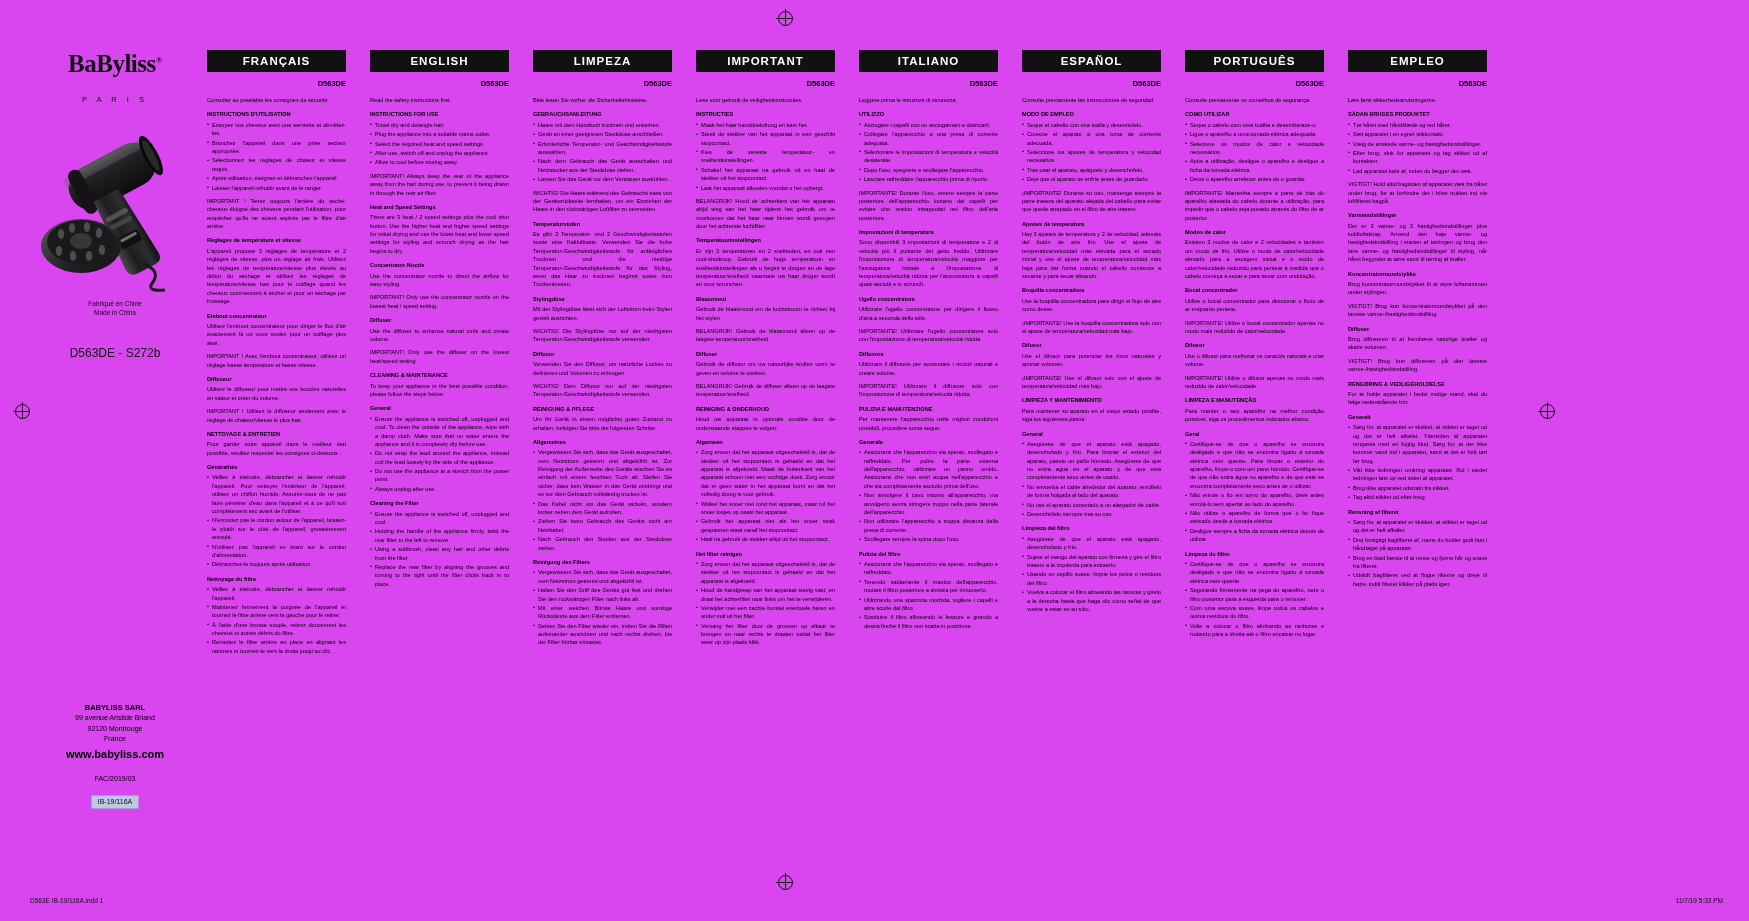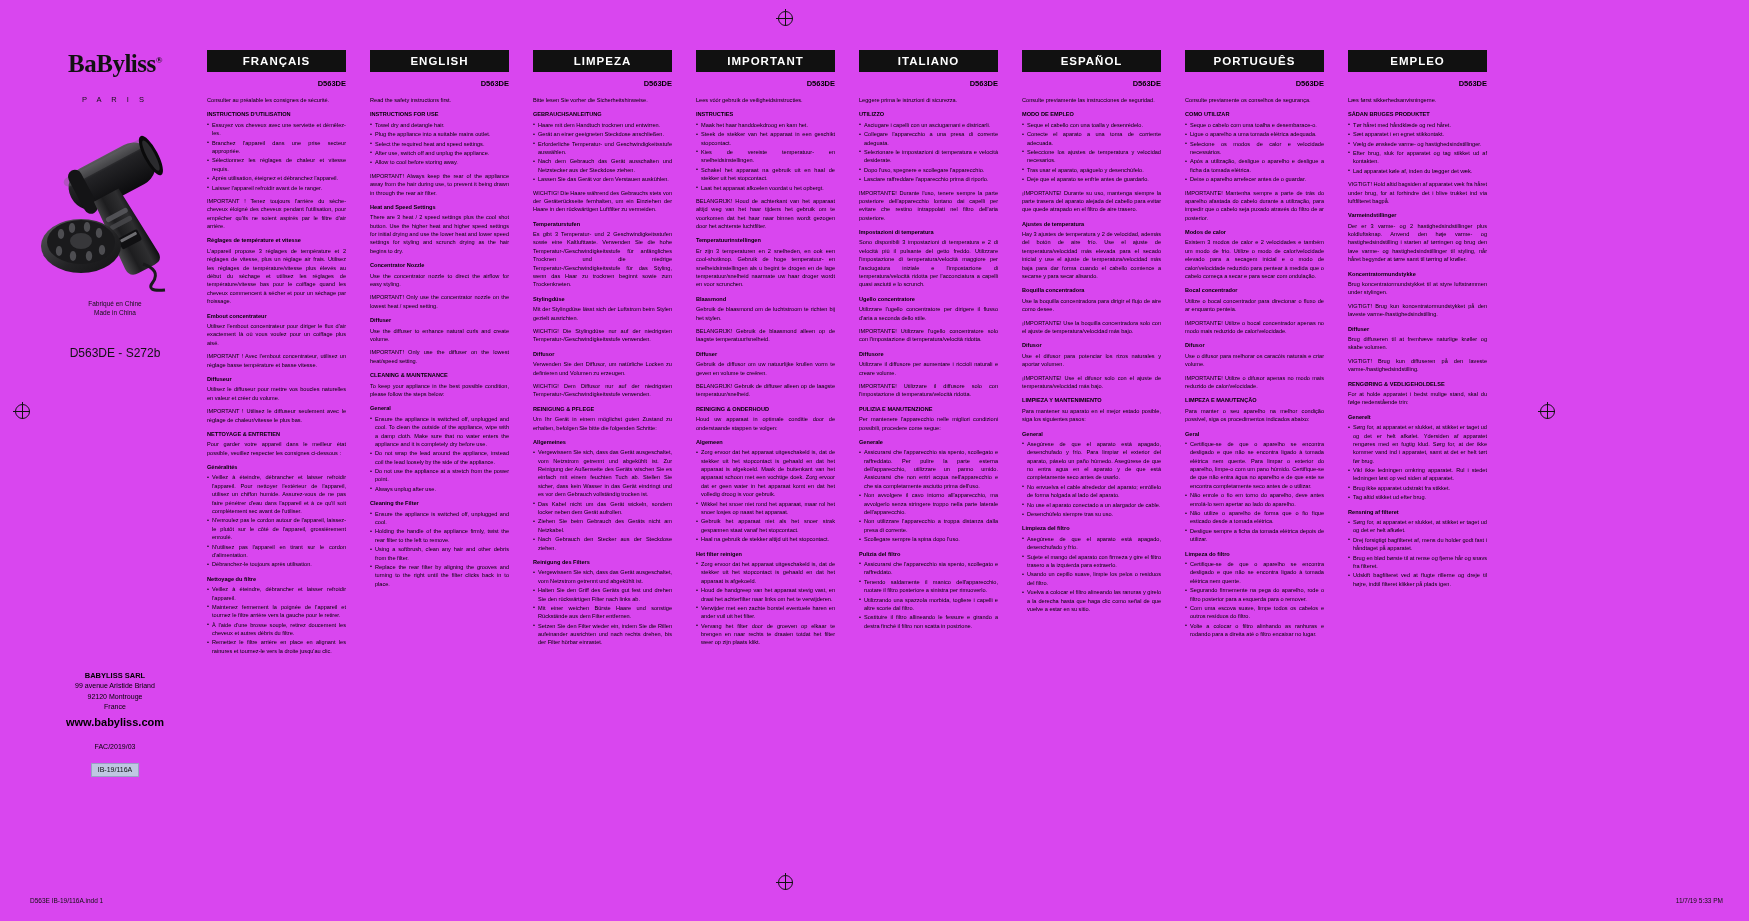--- a/index.html
+++ b/index.html
@@ -79,21 +79,21 @@
     margin-top: 2px;
   }
   .model-ref {
     font-size: 12px;
     margin-top: 28px;
     color: #111;
   }
   .addr {
     position: absolute;
     left: 30px;
-    top: 670px;
+    top: 702px;
     width: 170px;
     text-align: center;
     font-size: 7px;
     line-height: 1.5;
   }
   .addr .co { font-weight: bold; font-size: 7.5px; }
   .addr .web { font-weight: bold; margin-top: 1px; font-size: 11px; }
   .addr .fac { margin-top: 12px; font-size: 7px; }
   .ibcode {
     margin: 10px auto 0;

